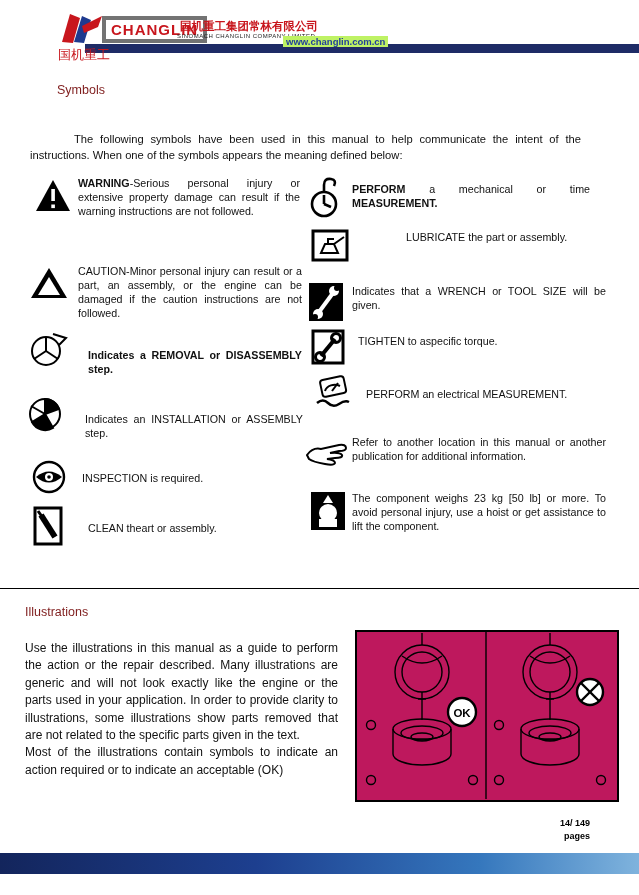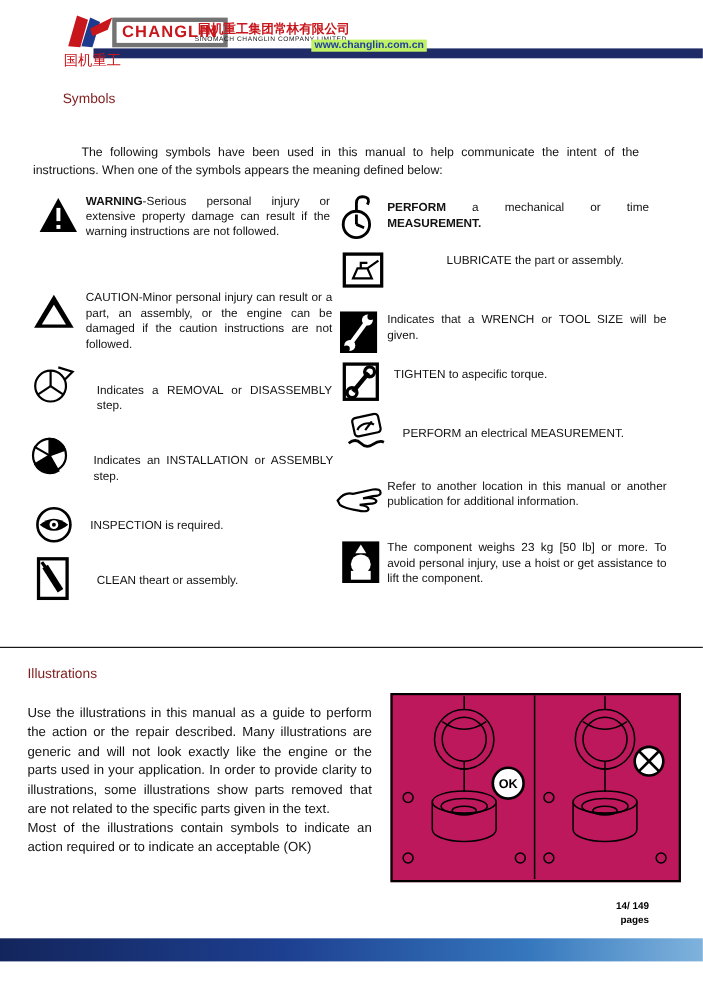--- a/index.html
+++ b/index.html
@@ -72,21 +72,21 @@
       <svg width="44" height="38" viewBox="0 0 44 38">
         <g fill="none" stroke="#000" stroke-width="2">
           <circle cx="20" cy="21" r="14"></circle>
           <line x1="20" y1="21" x2="20" y2="7"></line>
           <line x1="20" y1="21" x2="8" y2="29"></line>
           <line x1="20" y1="21" x2="32" y2="29"></line>
           <path d="M27 4 L40 8 L33 15"></path>
         </g>
       </svg>
     </div>
-    <div class="abs sym-text" style="left:62px;top:19px;width:214px;"><b></b><span>Indicates a REMOVAL or DISASSEMBLY step.</span><b></b></div>
+    <div class="abs sym-text" style="left:62px;top:19px;width:214px;font-weight:bold;"><b></b><span>Indicates a REMOVAL or DISASSEMBLY step.</span><b></b></div>
   </div>
 
   <div class="entry" style="left:22px;top:393px;">
     <div class="abs" style="left:0;top:0;">
       <svg width="48" height="40" viewBox="0 0 48 40">
         <g stroke="#000" stroke-width="2" fill="none">
           <circle cx="23" cy="21" r="15"></circle>
           <path d="M23 21 L23 6 A15 15 0 0 1 37 16 Z" fill="#000"></path>
           <path d="M23 21 L10 29 A15 15 0 0 0 31 35 Z" fill="#000"></path>
           <line x1="23" y1="21" x2="9" y2="13"></line>

